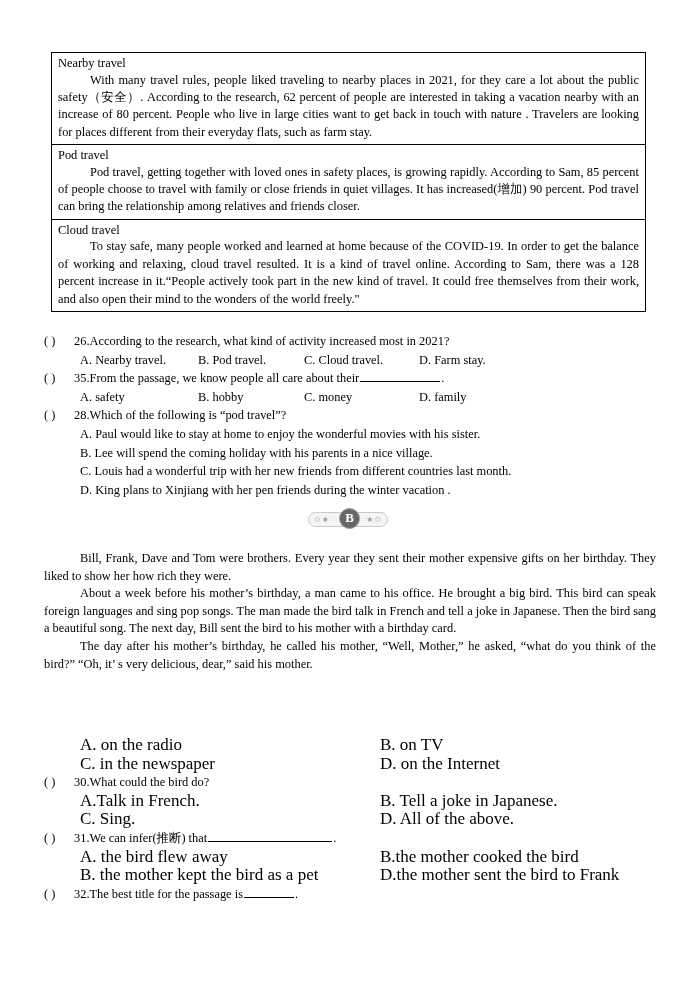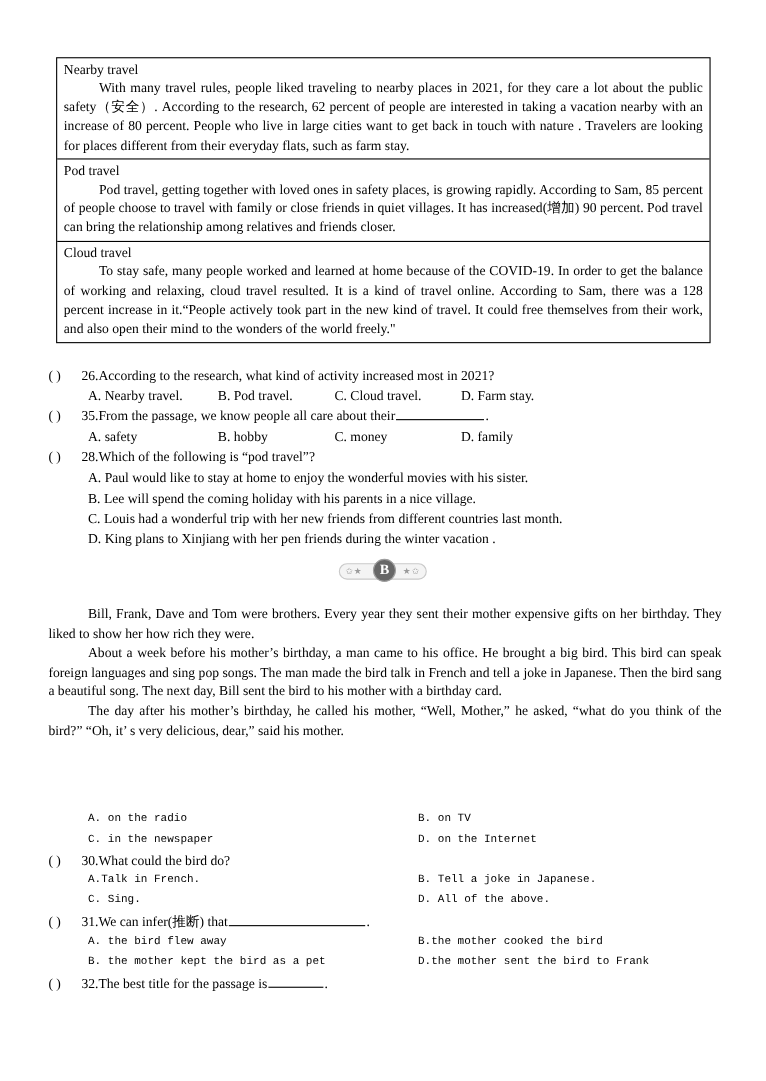--- a/index.html
+++ b/index.html
@@ -157,24 +157,23 @@
   }
   .qarea-b {
     position: absolute;
     left: 44px;
     top: 736px;
     width: 612px;
   }
   .opt-2col {
     position: relative;
     padding-left: 36px;
-    font-size: 10px;
+    font-size: 17px;
     line-height: 18.6px;
     white-space: nowrap;
-    font-family: Liberation Mono, monospace;
   }
   .opt-2col .colB {
     position: absolute;
     left: 336px;
   }
 </style>
 </head>
 <body>
 
 <div class="page">

